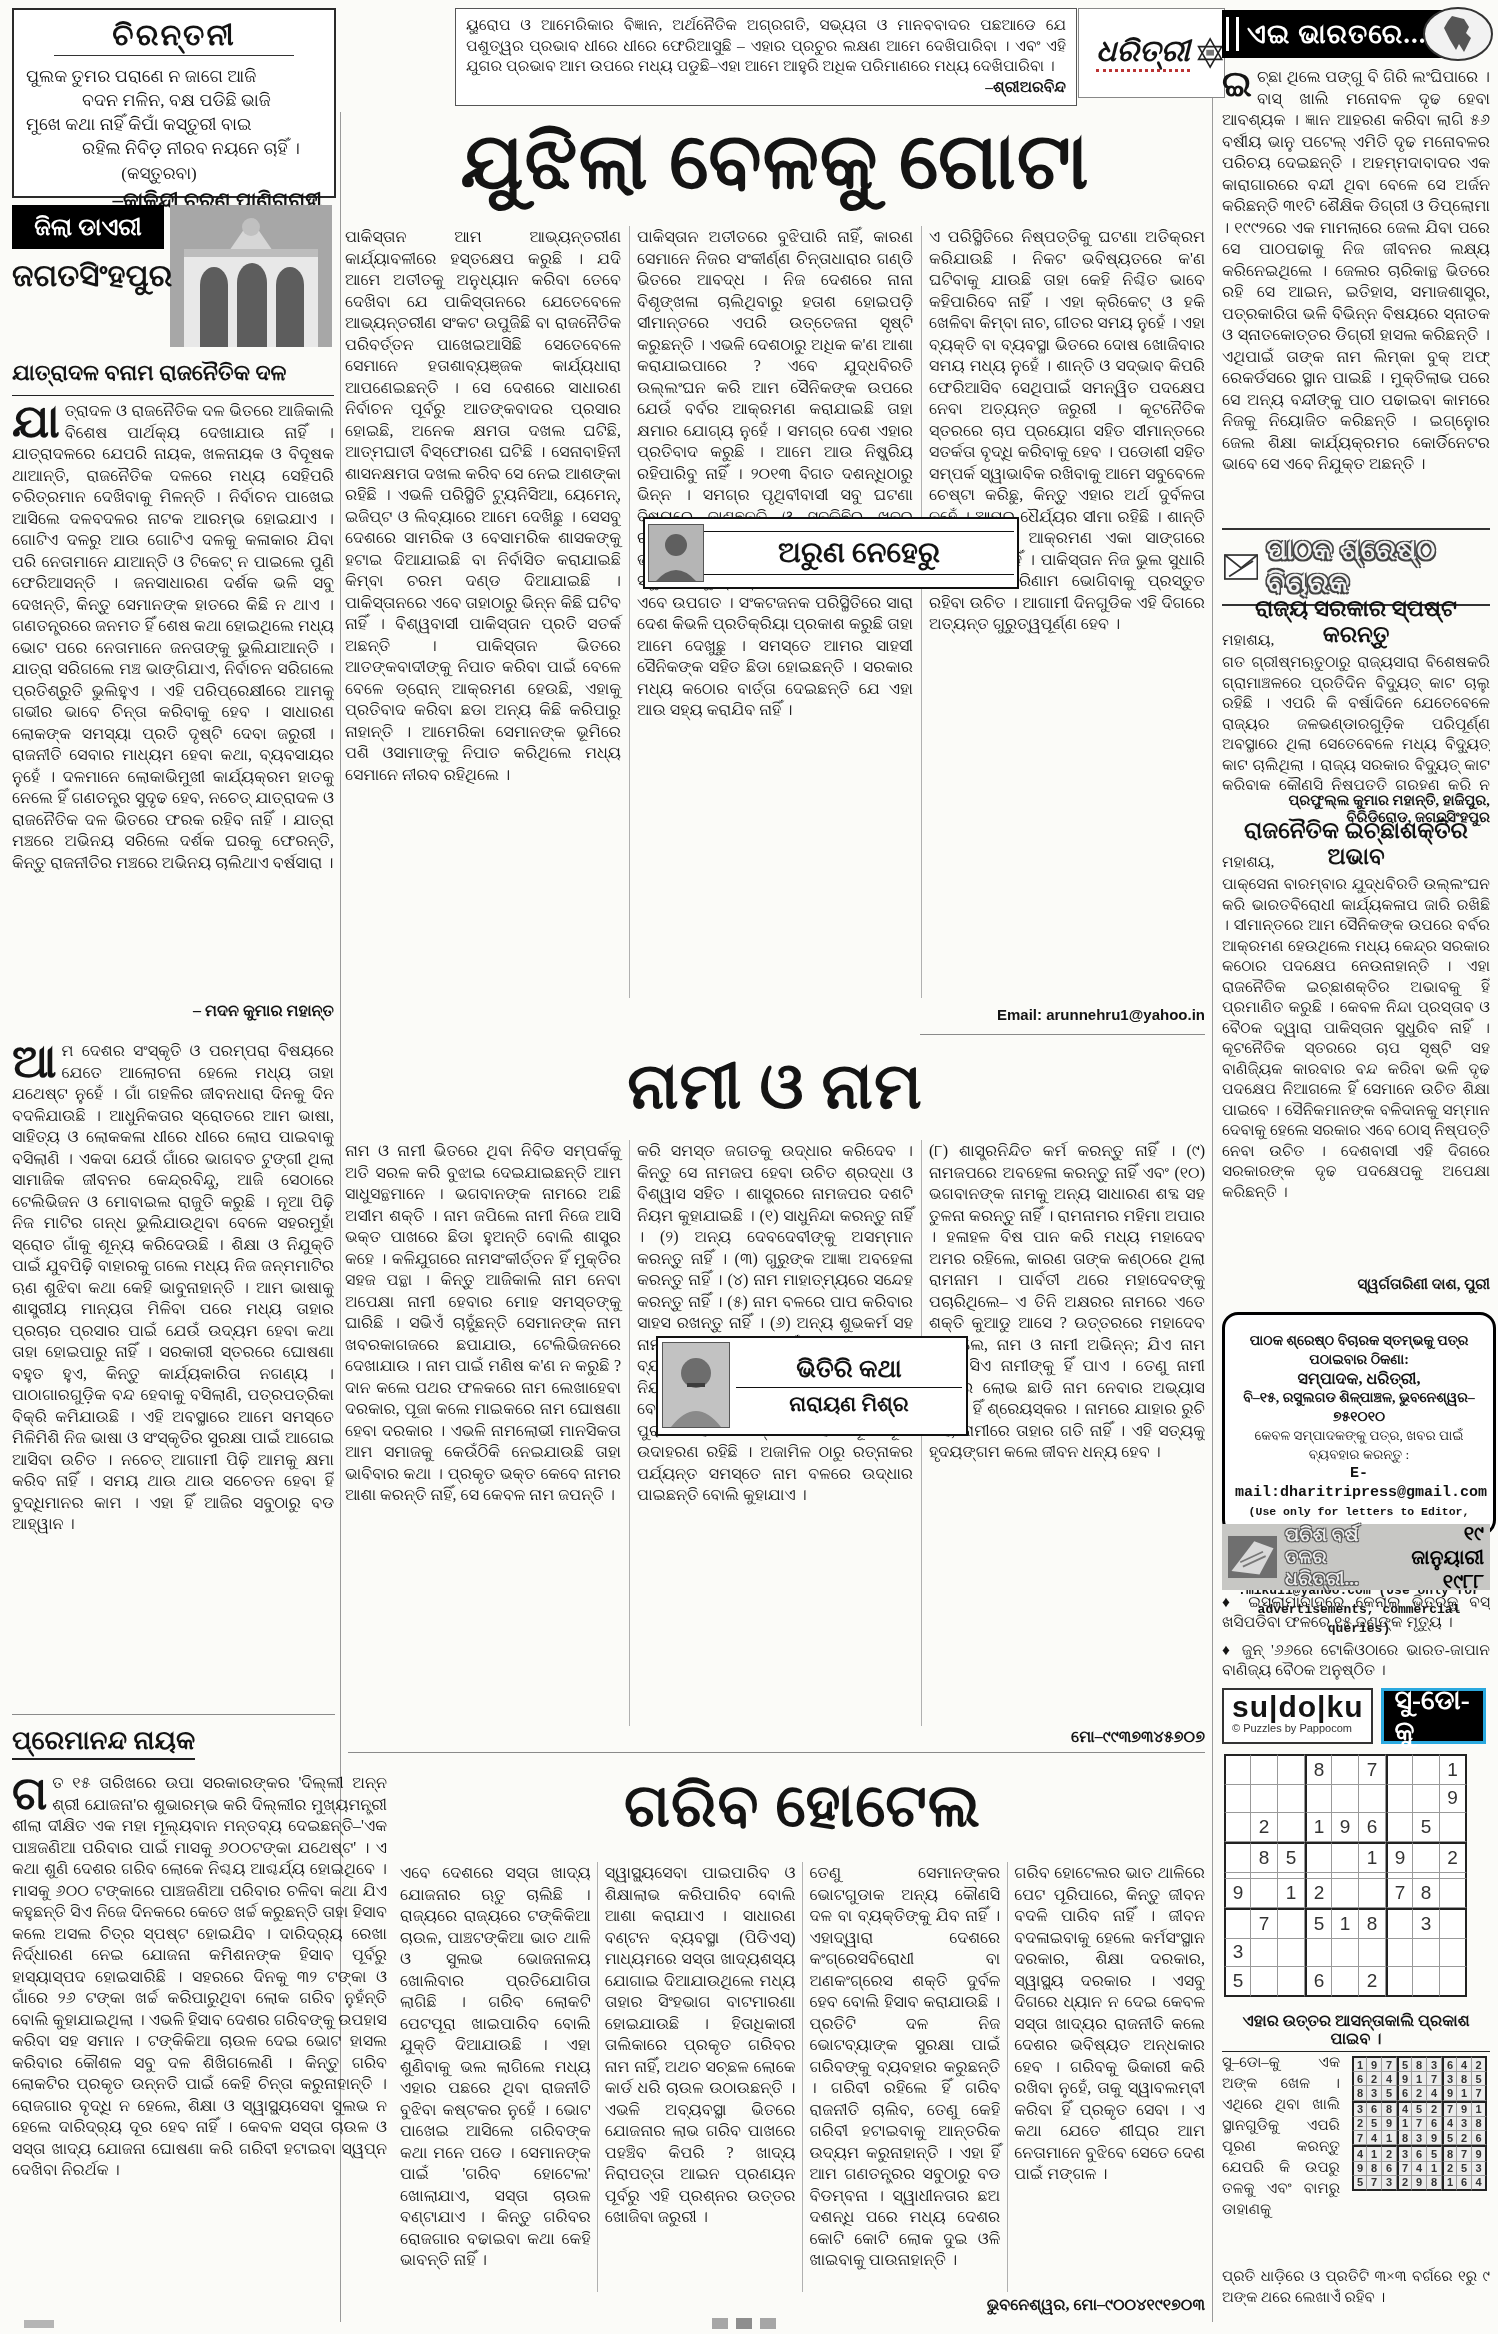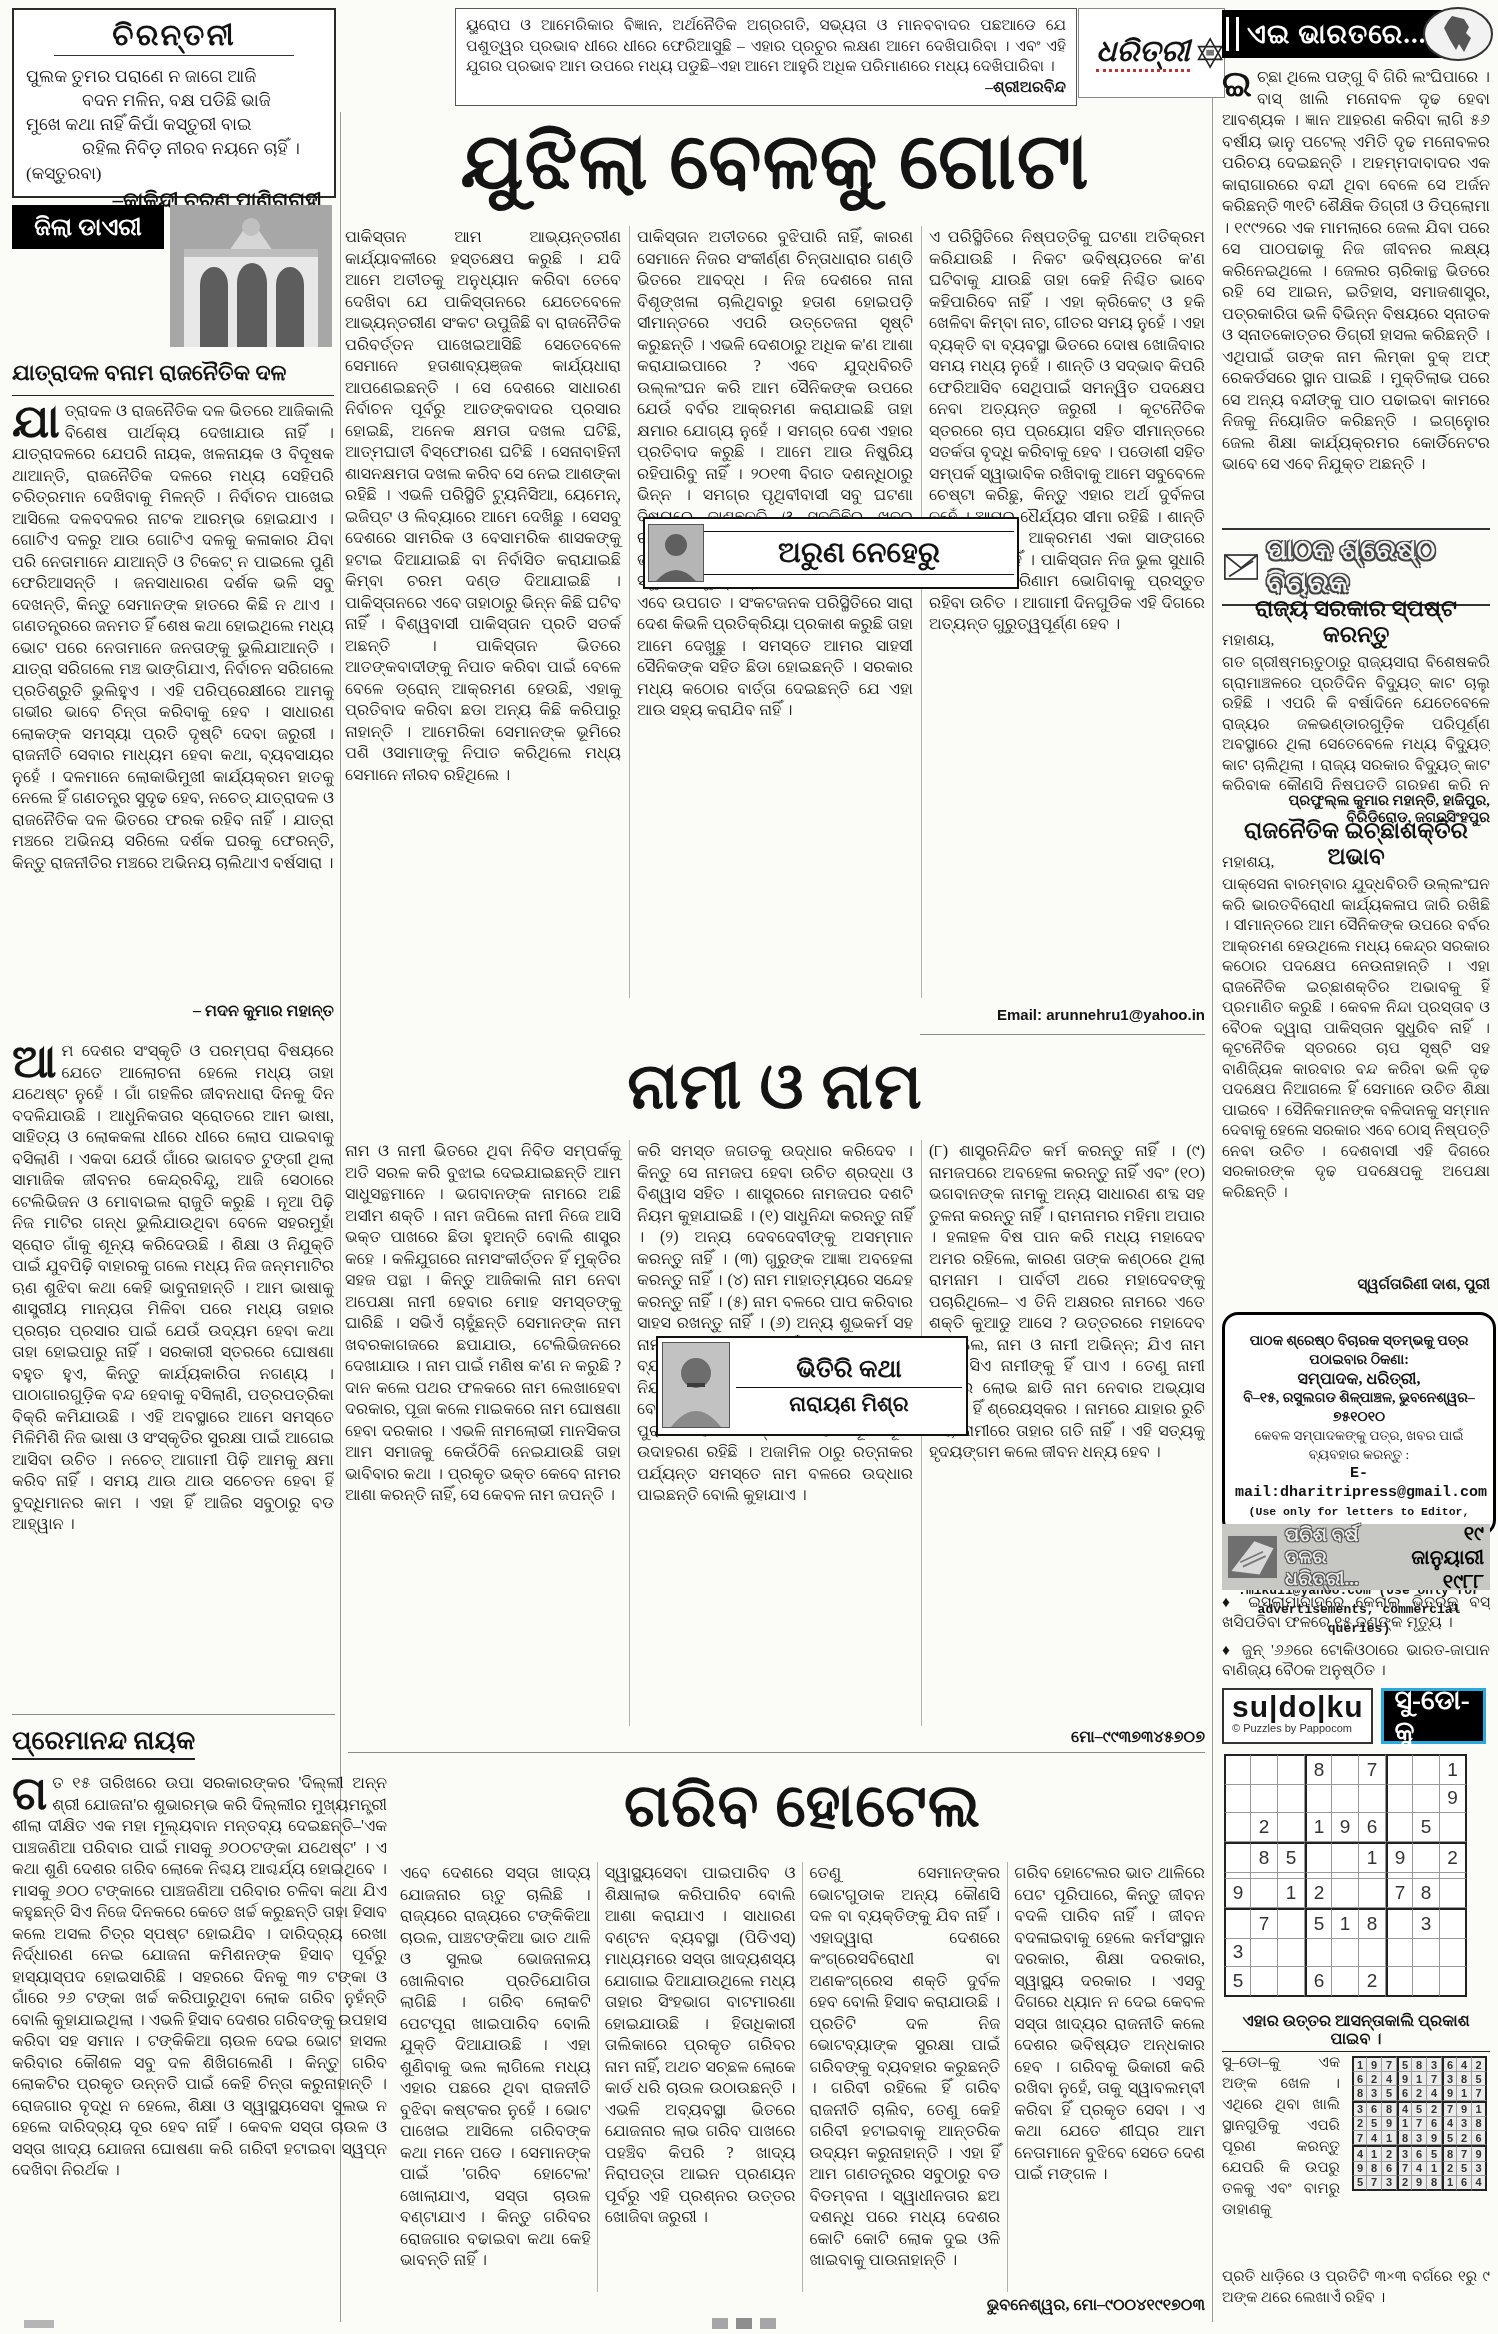--- a/index.html
+++ b/index.html
@@ -12,21 +12,21 @@
   .hrule{position:absolute;height:1px;background:#8a8a8a;}
   .bodytxt{font-size:16px;line-height:21.5px;}
   .dropcap{float:left;font-size:46px;line-height:40px;font-weight:bold;padding:2px 5px 0 0;}
   .sig{font-weight:bold;text-align:right;font-size:16px;}
   
   .poem-box{border:2px solid #2a2a2a;background:#fff;padding:8px 12px;}
   .poem-title{font-size:30px;font-weight:bold;text-align:center;letter-spacing:2px;
               border-bottom:1.5px solid #333;padding-bottom:2px;margin:0 28px 8px 28px;}
   .poem-line{font-size:17.5px;line-height:24px;}
   .poem-indent{padding-left:56px;}
-  .poem-cred{text-align:left;font-size:17px;padding-right:30px;margin-top:4px;}
+  .poem-cred{text-align:center;font-size:17px;padding-right:30px;margin-top:4px;}
   .poem-auth{text-align:right;font-size:21px;font-weight:bold;margin-top:4px;}
   
   .quote-box{border:1.5px solid #555;background:#fff;padding:6px 10px;font-size:15.5px;line-height:20.5px;}
   .logo-box{border:1px solid #888;background:#fff;display:flex;align-items:center;justify-content:center;gap:6px;padding-left:17px;}
   .logo-text{font-size:30px;font-weight:bold;font-style:italic;border-bottom:3px dotted #b33;}
   
   .dd-label{background:#000;color:#fff;font-weight:bold;font-size:24px;display:flex;
             align-items:center;justify-content:center;}
   .dd-name{font-size:31px;font-weight:bold;line-height:36px;}
   .photo{background:linear-gradient(180deg,#b9b9b9,#8f8f8f 55%,#6f6f6f);}
@@ -124,20 +124,23 @@
     <svg width="162" height="142" viewBox="0 0 162 142">
       <rect width="162" height="142" fill="#a7a7a7"></rect>
       <rect x="14" y="52" width="134" height="90" fill="#e8e8e8"></rect>
       <path d="M30 142 V80 a14 18 0 0 1 28 0 V142 Z" fill="#5d5d5d"></path>
       <path d="M67 142 V78 a15 20 0 0 1 30 0 V142 Z" fill="#5d5d5d"></path>
       <path d="M106 142 V80 a14 18 0 0 1 28 0 V142 Z" fill="#5d5d5d"></path>
       <path d="M55 52 L81 14 L107 52 Z" fill="#d6d6d6"></path>
       <circle cx="81" cy="22" r="9" fill="#c0c0c0"></circle>
       <rect x="14" y="44" width="134" height="8" fill="#bdbdbd"></rect>
     </svg>
+  </div>
+  <div class="abs dd-name" style="left:12px;top:258px;width:155px;height:92px">
+    <span>ଜଗତସିଂହପୁର</span>
   </div>
 
   <div class="abs lh-title clip" style="left:12px;top:360px;width:322px;height:32px">
     <span>ଯାତ୍ରାଦଳ ବନାମ ରାଜନୈତିକ ଦଳ</span>
   </div>
   <div class="abs bodytxt just clip" style="left:12px;top:400px;width:322px;height:600px">
     <span class="dropcap">ଯା</span>
     <span>ତ୍ରାଦଳ ଓ ରାଜନୈତିକ ଦଳ ଭିତରେ ଆଜିକାଲି ବିଶେଷ ପାର୍ଥକ୍ୟ ଦେଖାଯାଉ ନାହିଁ । ଯାତ୍ରାଦଳରେ ଯେପରି ନାୟକ, ଖଳନାୟକ ଓ ବିଦୂଷକ ଥାଆନ୍ତି, ରାଜନୈତିକ ଦଳରେ ମଧ୍ୟ ସେହିପରି ଚରିତ୍ରମାନ ଦେଖିବାକୁ ମିଳନ୍ତି । ନିର୍ବାଚନ ପାଖେଇ ଆସିଲେ ଦଳବଦଳର ନାଟକ ଆରମ୍ଭ ହୋଇଯାଏ । ଗୋଟିଏ ଦଳରୁ ଆଉ ଗୋଟିଏ ଦଳକୁ କଳାକାର ଯିବା ପରି ନେତାମାନେ ଯାଆନ୍ତି ଓ ଟିକେଟ୍ ନ ପାଇଲେ ପୁଣି ଫେରିଆସନ୍ତି । ଜନସାଧାରଣ ଦର୍ଶକ ଭଳି ସବୁ ଦେଖନ୍ତି, କିନ୍ତୁ ସେମାନଙ୍କ ହାତରେ କିଛି ନ ଥାଏ । ଗଣତନ୍ତ୍ରରେ ଜନମତ ହିଁ ଶେଷ କଥା ହୋଇଥିଲେ ମଧ୍ୟ ଭୋଟ ପରେ ନେତାମାନେ ଜନତାଙ୍କୁ ଭୁଲିଯାଆନ୍ତି । ଯାତ୍ରା ସରିଗଲେ ମଞ୍ଚ ଭାଙ୍ଗିଯାଏ, ନିର୍ବାଚନ ସରିଗଲେ ପ୍ରତିଶ୍ରୁତି ଭୁଲିହୁଏ । ଏହି ପରିପ୍ରେକ୍ଷୀରେ ଆମକୁ ଗଭୀର ଭାବେ ଚିନ୍ତା କରିବାକୁ ହେବ । ସାଧାରଣ ଲୋକଙ୍କ ସମସ୍ୟା ପ୍ରତି ଦୃଷ୍ଟି ଦେବା ଜରୁରୀ । ରାଜନୀତି ସେବାର ମାଧ୍ୟମ ହେବା କଥା, ବ୍ୟବସାୟର ନୁହେଁ । ଦଳମାନେ ଲୋକାଭିମୁଖୀ କାର୍ଯ୍ୟକ୍ରମ ହାତକୁ ନେଲେ ହିଁ ଗଣତନ୍ତ୍ର ସୁଦୃଢ ହେବ, ନଚେତ୍ ଯାତ୍ରାଦଳ ଓ ରାଜନୈତିକ ଦଳ ଭିତରେ ଫରକ ରହିବ ନାହିଁ । ଯାତ୍ରା ମଞ୍ଚରେ ଅଭିନୟ ସରିଲେ ଦର୍ଶକ ଘରକୁ ଫେରନ୍ତି, କିନ୍ତୁ ରାଜନୀତିର ମଞ୍ଚରେ ଅଭିନୟ ଚାଲିଥାଏ ବର୍ଷସାରା ।</span>
   </div>
   <div class="abs sig" style="left:12px;top:1002px;width:322px">

